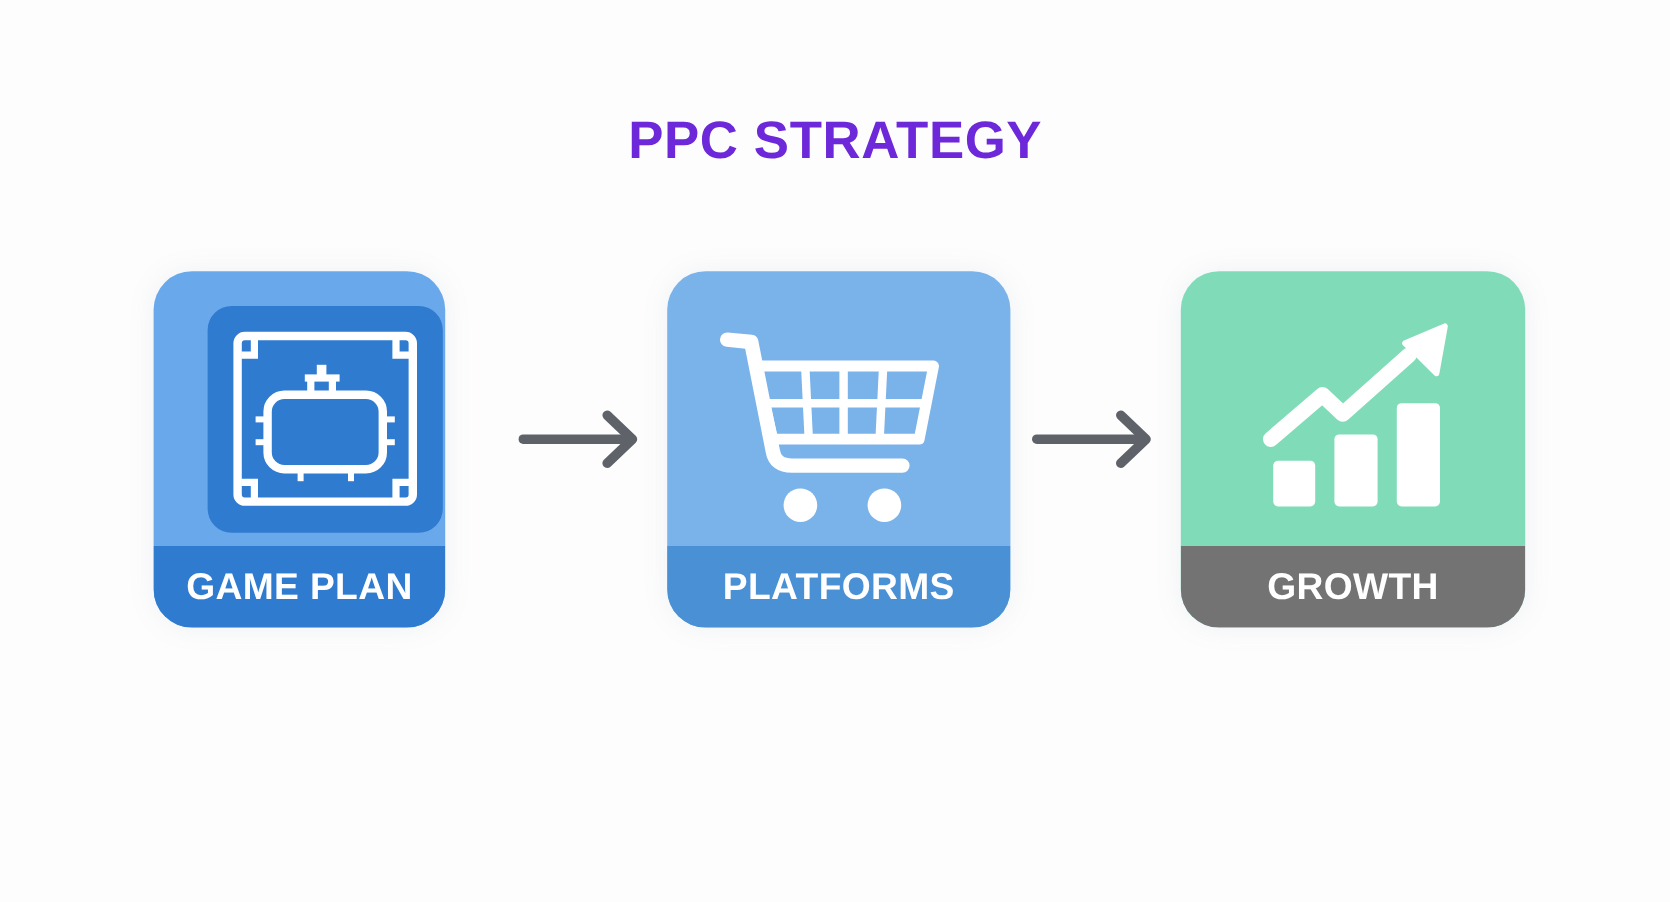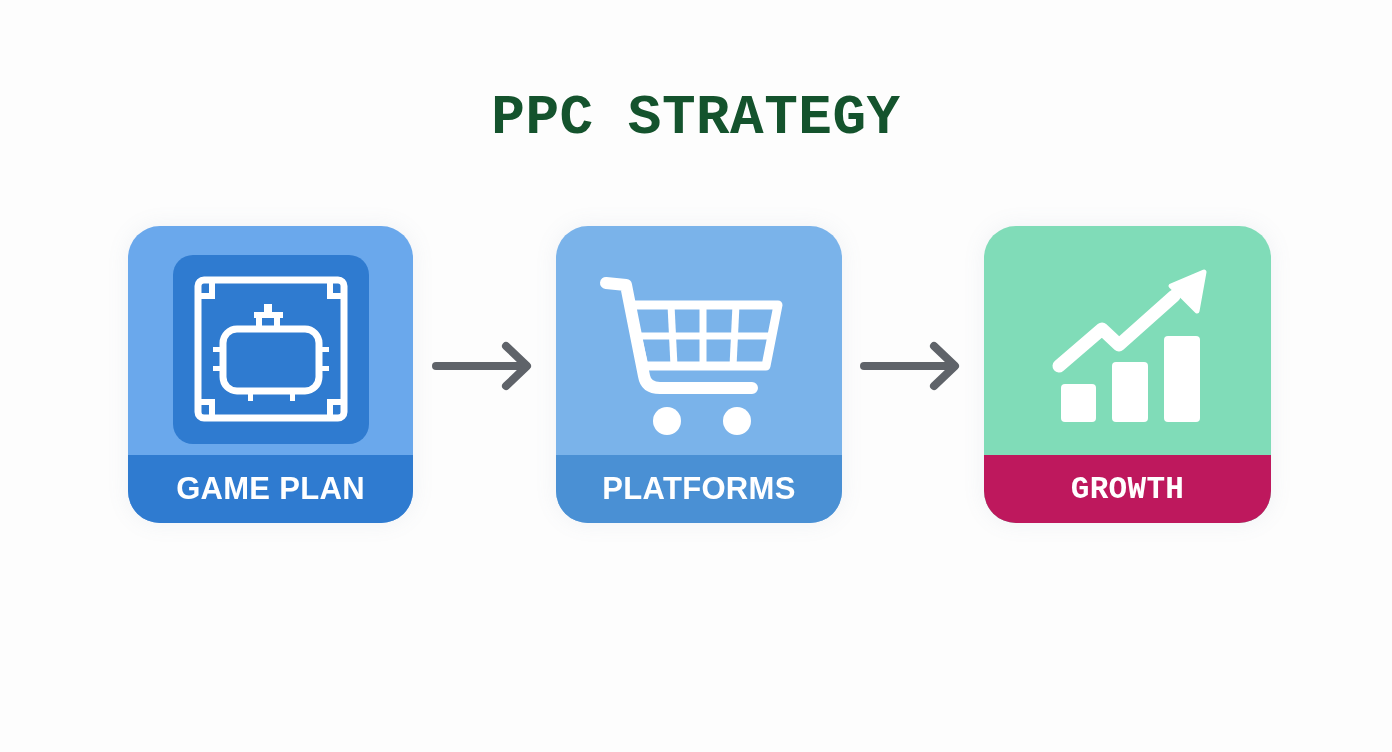--- a/index.html
+++ b/index.html
@@ -13,26 +13,25 @@
       position: relative;
       overflow: hidden;
       font-family: "Liberation Sans", "DejaVu Sans", sans-serif;
     }
     .title {
       position: absolute;
       left: 0;
       width: 1392px;
       top: 86px;
       text-align: center;
-      font-size: 56px;
+      font-size: 44px;
       font-weight: 700;
-      color: #14532d;
+      color: #6d28d9;
       letter-spacing: 0.5px;
       line-height: 64px;
-      font-family: Liberation Mono, monospace;
     }
     .card {
       position: absolute;
       top: 226px;
       height: 297px;
       border-radius: 32px;
       overflow: hidden;
       box-shadow: 0 0 22px rgba(120, 140, 170, 0.10);
     }
     .card .band {
@@ -47,21 +46,21 @@
       color: #ffffff;
       font-weight: 700;
       font-size: 31px;
       letter-spacing: 0.3px;
     }
     .card .icon {
       position: absolute;
       left: 0;
       top: 0;
     }
-    #card-game { left: 128px; width: 285px; }
+    #card-game { left: 128px; width: 243px; }
     #card-platforms { left: 556px; width: 286px; }
     #card-growth { left: 984px; width: 287px; }
 
     .arrow {
       position: absolute;
       top: 336px;
       width: 100px;
       height: 60px;
     }
     #arrow-1 { left: 432px; }
@@ -137,16 +136,16 @@
   <svg class="icon" width="287" height="229" viewBox="0 0 287 229">
 
     <rect x="77" y="158" width="35" height="38" rx="4" fill="#ffffff"></rect>
     <rect x="128" y="136" width="36" height="60" rx="4" fill="#ffffff"></rect>
     <rect x="180" y="110" width="36" height="86" rx="4" fill="#ffffff"></rect>
 
     <polyline points="75,140 118,103 135,119 190,70" fill="none" stroke="#ffffff" stroke-width="13" stroke-linecap="round" stroke-linejoin="round"></polyline>
 
     <polygon points="220,46 213,85 200,72 187,60" fill="#ffffff" stroke="#ffffff" stroke-width="5" stroke-linejoin="round"></polygon>
   </svg>
-  <div class="band" style="background:#be185d;font-family:Liberation Mono, monospace;">
+  <div class="band" style="background:#737373;">
     <span>GROWTH</span>
   </div>
 </div>
 
 </body></html>

